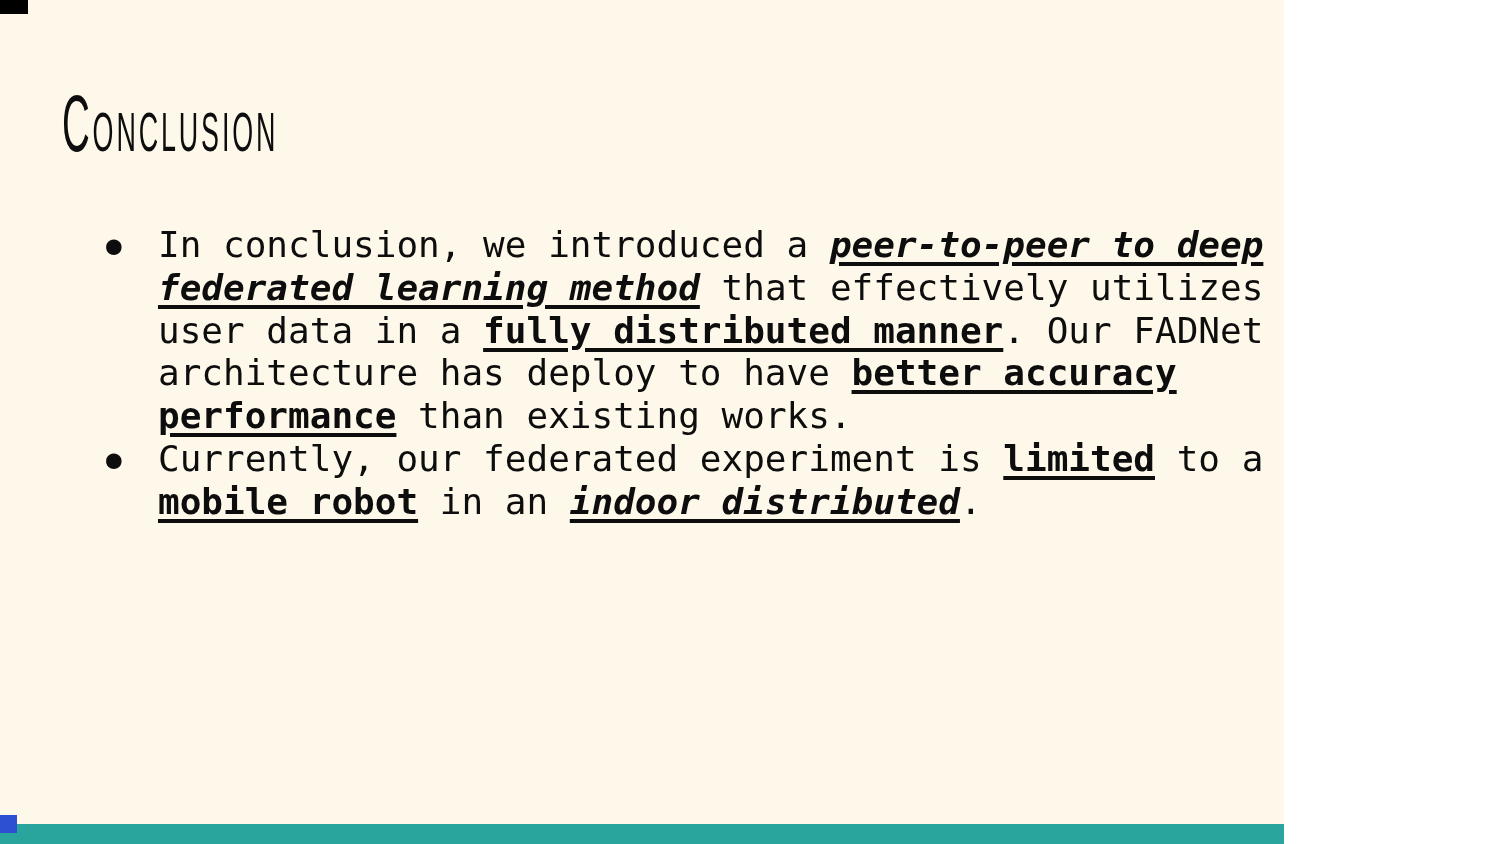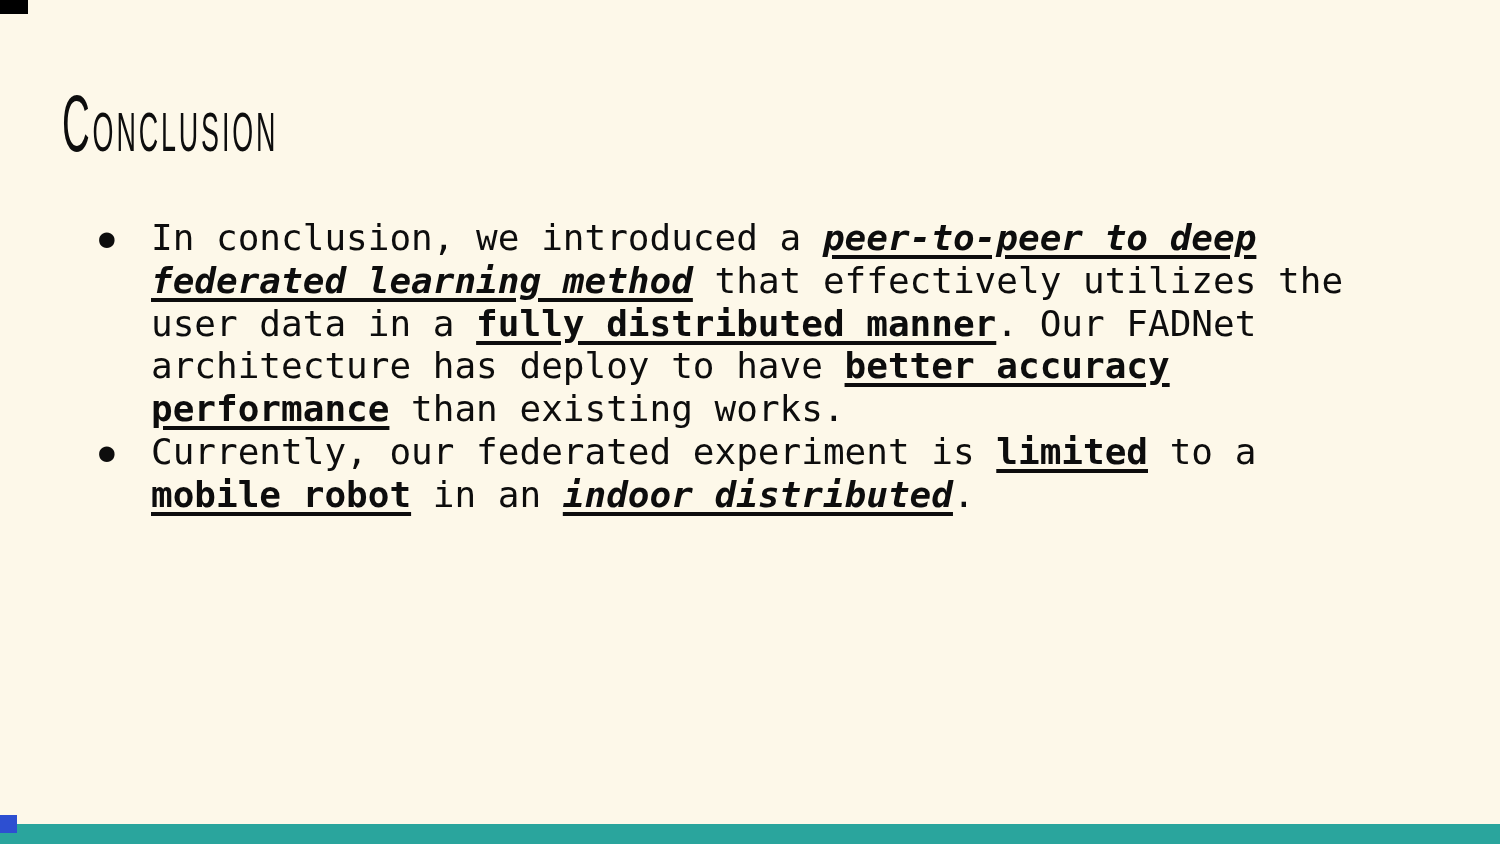--- a/index.html
+++ b/index.html
@@ -1,21 +1,21 @@
 <!DOCTYPE html>
 <html><head>
 <meta charset="utf-8">
 <style>
   html, body {
     margin: 0;
     padding: 0;
   }
   .slide {
     position: relative;
-    width: 1500px;
+    width: 1284px;
     height: 844px;
     background: var(--bg, #FDF8E9);
     overflow: hidden;
     font-family: "DejaVu Sans Mono", "Liberation Mono", monospace;
     color: var(--text, #0D0D0D);
     text-decoration: underline;
   }
   .corner-black {
     position: absolute;
     left: 0; top: 0;
@@ -48,21 +48,21 @@
     line-height: 80px;
     letter-spacing: 6px;
     transform: scaleX(0.48);
     transform-origin: left top;
     white-space: nowrap;
   }
   .bullets {
     position: absolute;
     left: 86px;
     top: 206px;
-    margin: 11px;
+    margin: 18px;
     padding: 0;
     list-style: none;
     width: 1340px;
     font-size: 36px;
     line-height: 42.8px;
     white-space: pre-wrap;
   }
   .bullets li {
     position: relative;
     padding-left: 54px;

